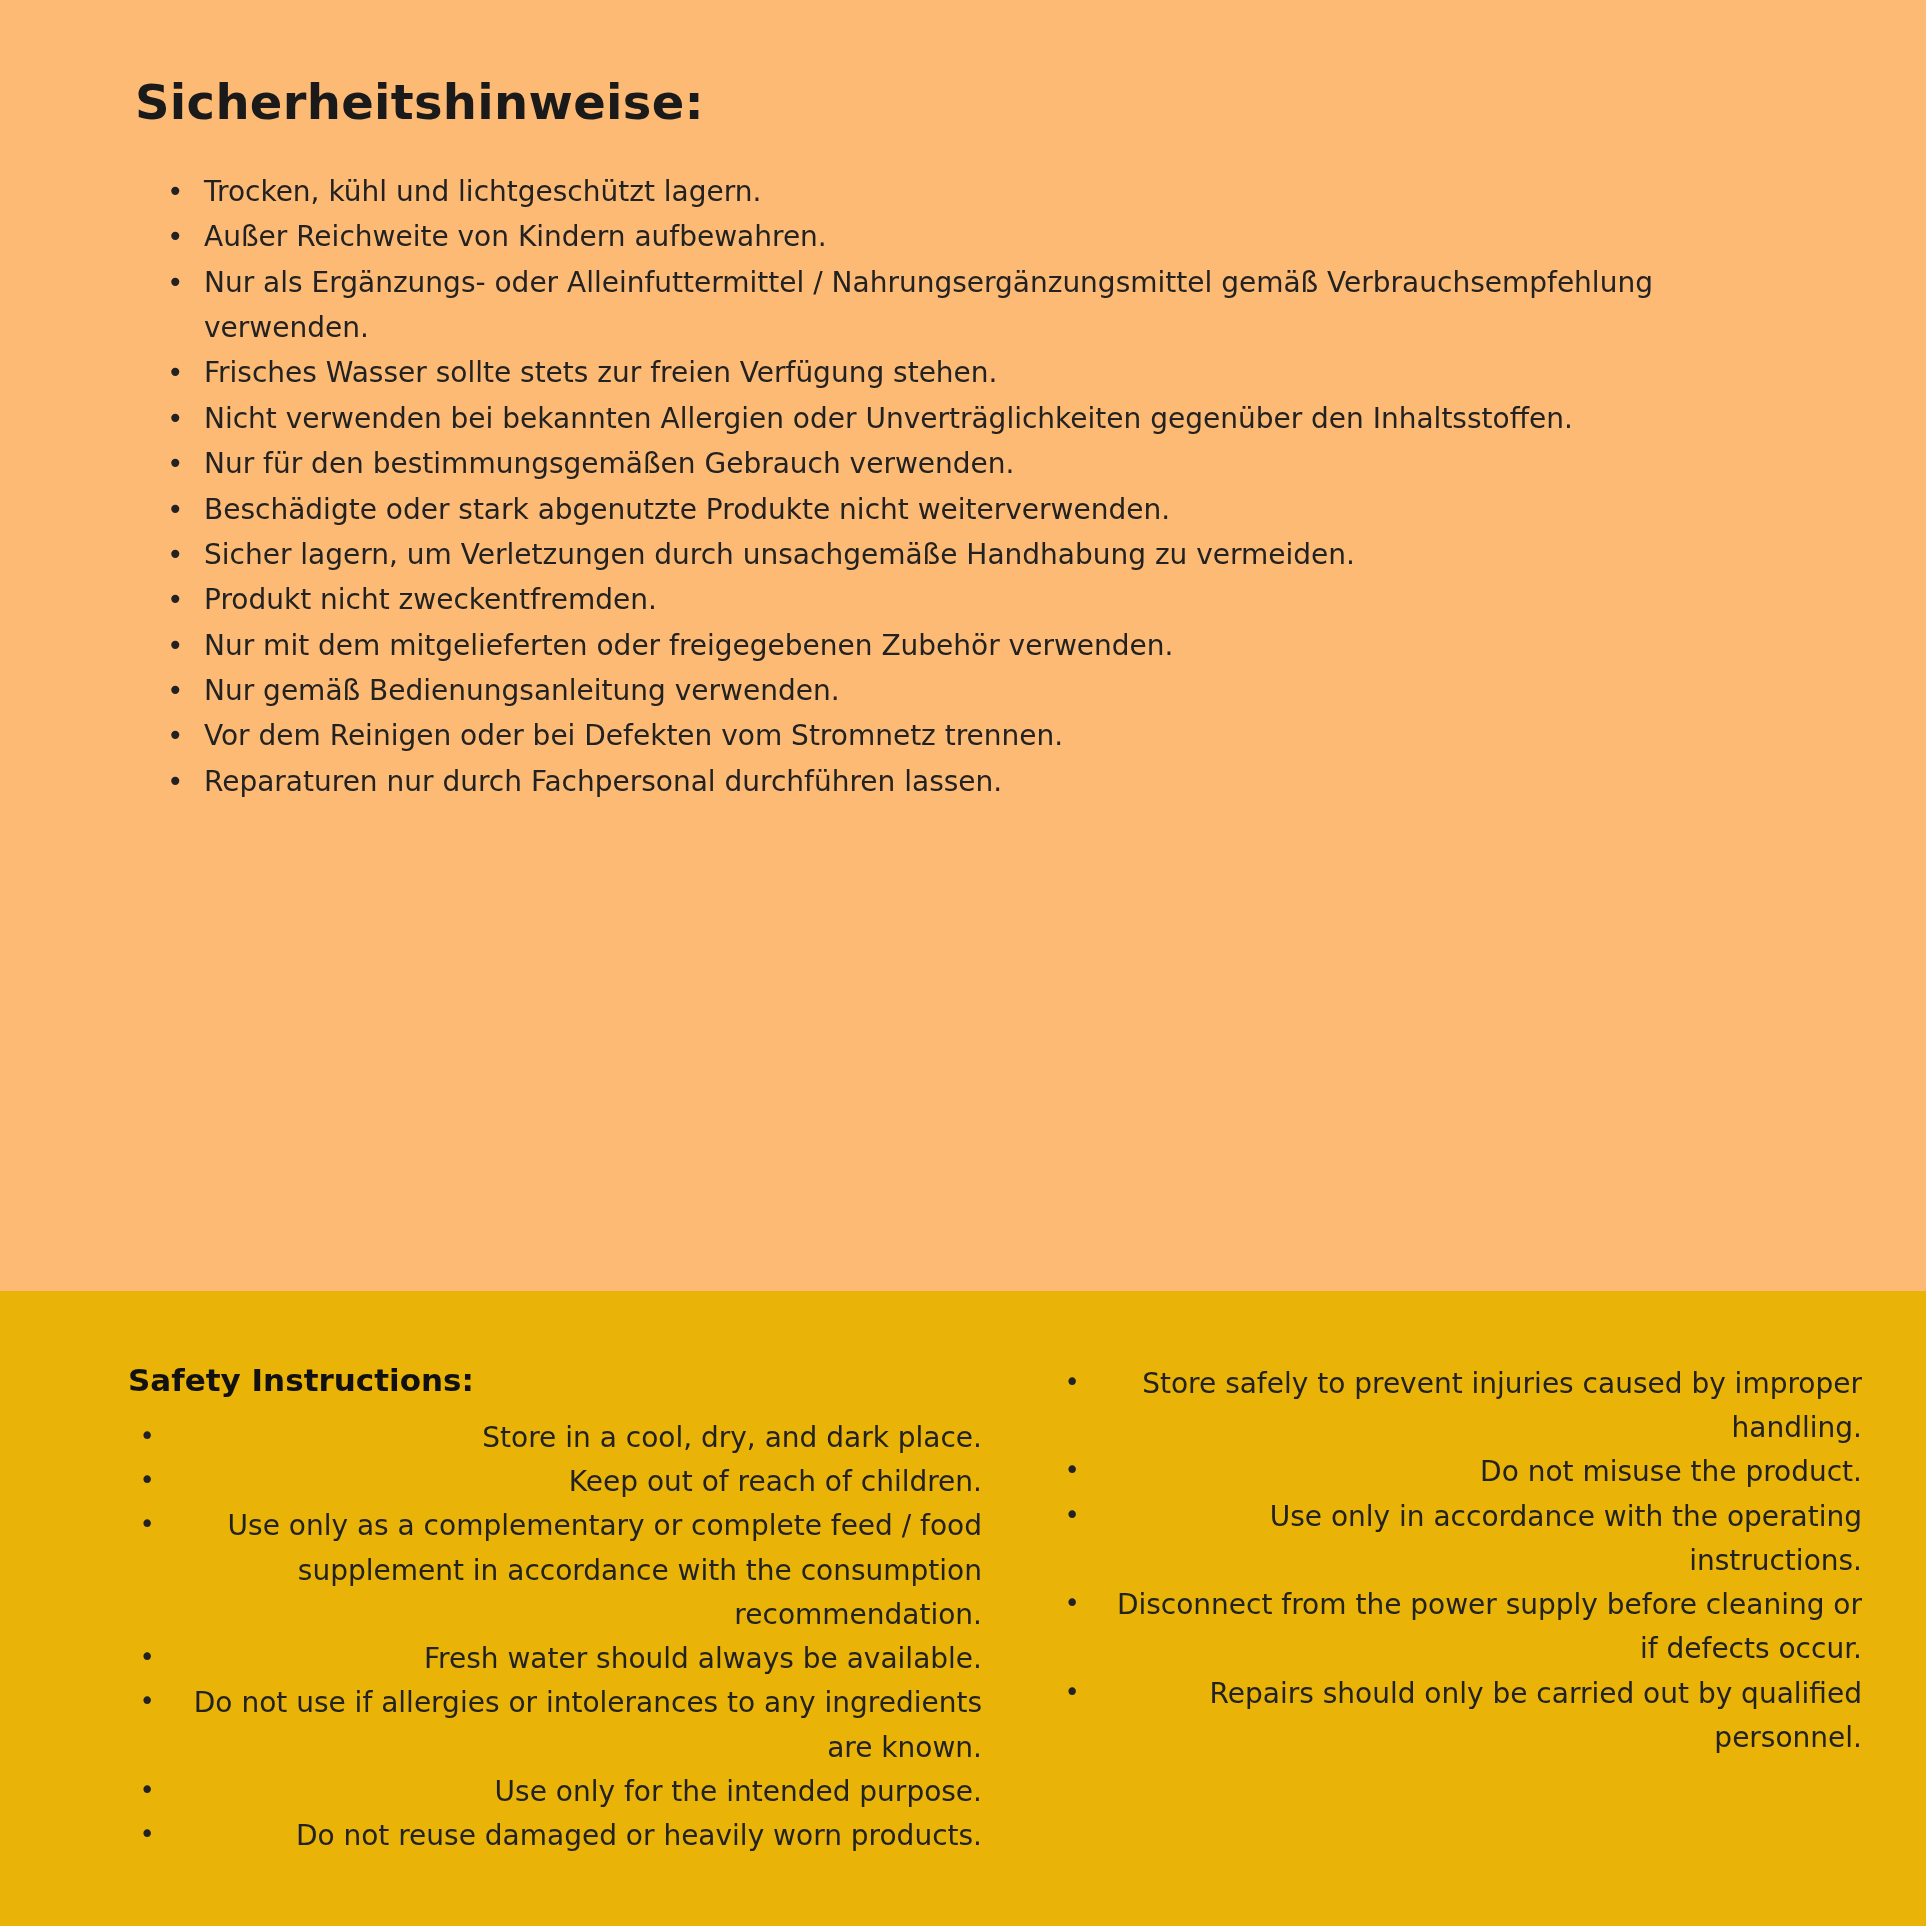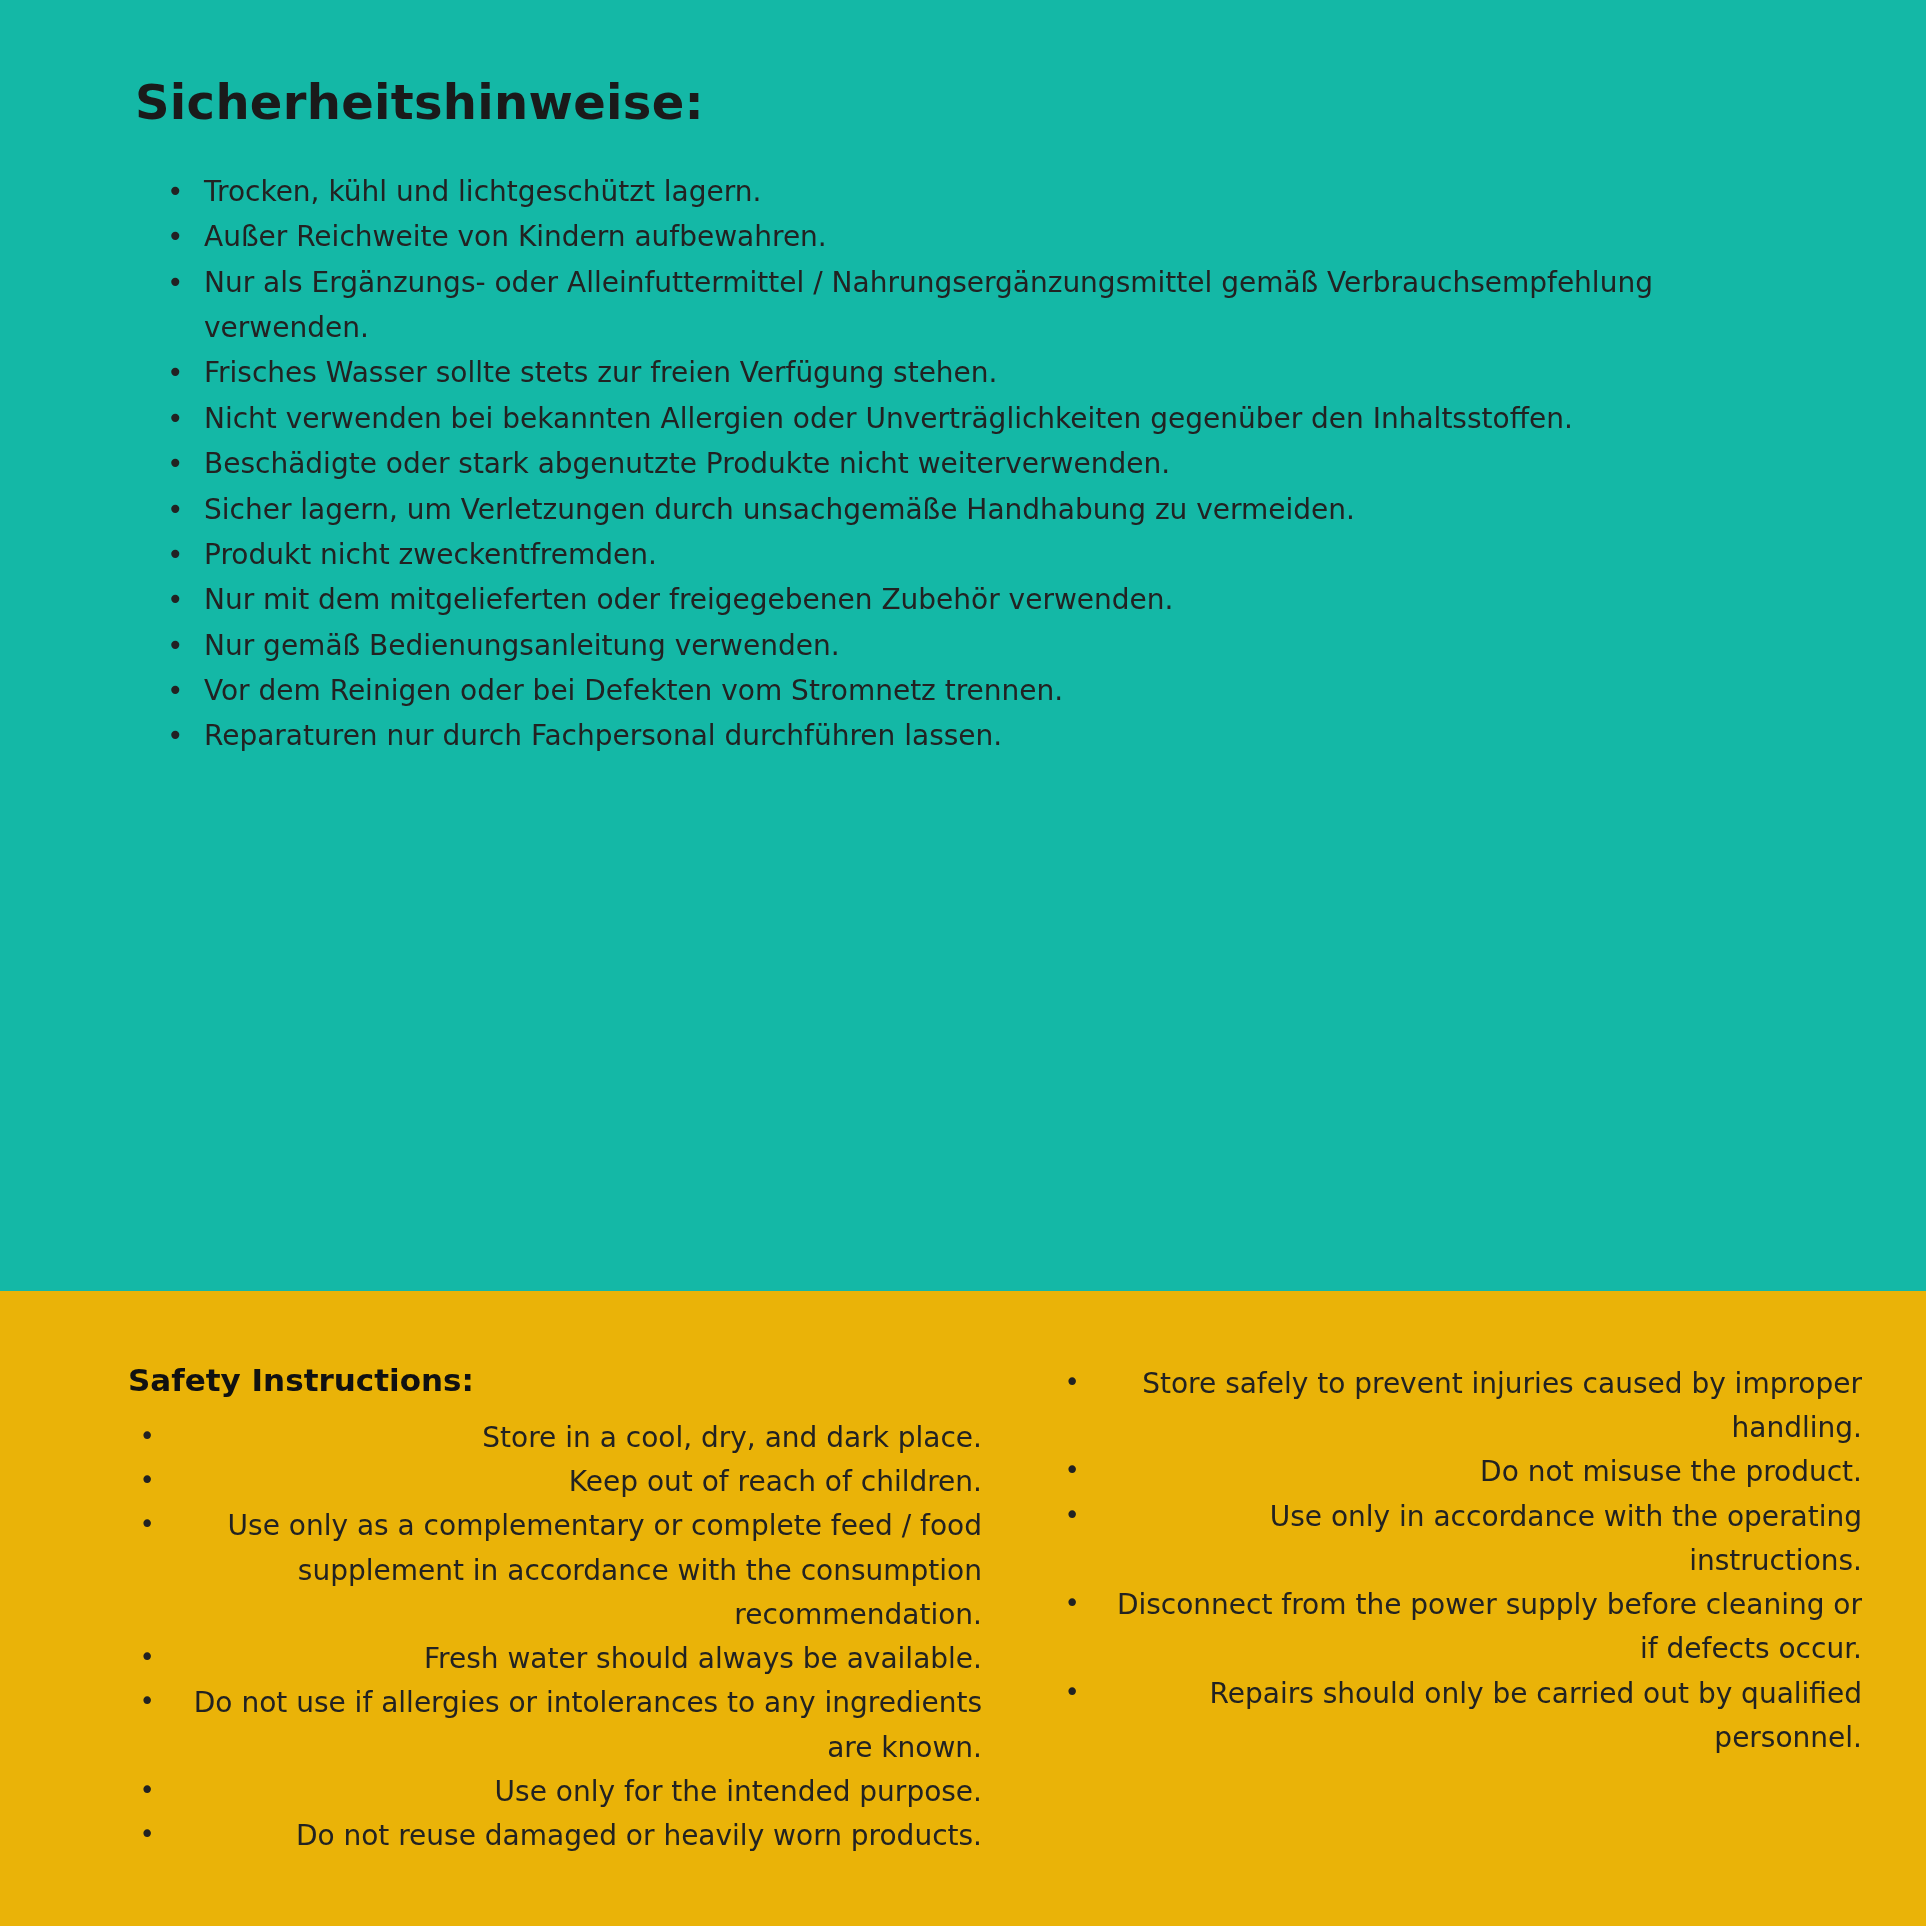--- a/index.html
+++ b/index.html
@@ -16,21 +16,21 @@
     width: 1926px;
     height: 1926px;
     display: flex;
     flex-direction: column;
     overflow: hidden;
   }
 
   
   .german-section {
     flex: 0 0 1291px;
-    background: #14b8a6;
+    background: #fdba74;
     padding: 74px 116px 0 135px;
   }
 
   .german-heading {
     font-size: 48px;
     font-weight: 700;
     letter-spacing: 0.3px;
     margin-bottom: 39px;
   }
 
@@ -107,20 +107,21 @@
 
   <section class="german-section">
     <h1 class="german-heading">Sicherheitshinweise:</h1>
 
     <ul class="bullet-list">
       <li>Trocken, kühl und lichtgeschützt lagern.</li>
       <li>Außer Reichweite von Kindern aufbewahren.</li>
       <li>Nur als Ergänzungs- oder Alleinfuttermittel / Nahrungsergänzungsmittel gemäß Verbrauchsempfehlung verwenden.</li>
       <li>Frisches Wasser sollte stets zur freien Verfügung stehen.</li>
       <li>Nicht verwenden bei bekannten Allergien oder Unverträglichkeiten gegenüber den Inhaltsstoffen.</li>
+      <li>Nur für den bestimmungsgemäßen Gebrauch verwenden.</li>
       <li>Beschädigte oder stark abgenutzte Produkte nicht weiterverwenden.</li>
       <li>Sicher lagern, um Verletzungen durch unsachgemäße Handhabung zu vermeiden.</li>
       <li>Produkt nicht zweckentfremden.</li>
       <li>Nur mit dem mitgelieferten oder freigegebenen Zubehör verwenden.</li>
       <li>Nur gemäß Bedienungsanleitung verwenden.</li>
       <li>Vor dem Reinigen oder bei Defekten vom Stromnetz trennen.</li>
       <li>Reparaturen nur durch Fachpersonal durchführen lassen.</li>
     </ul>
   </section>
 

